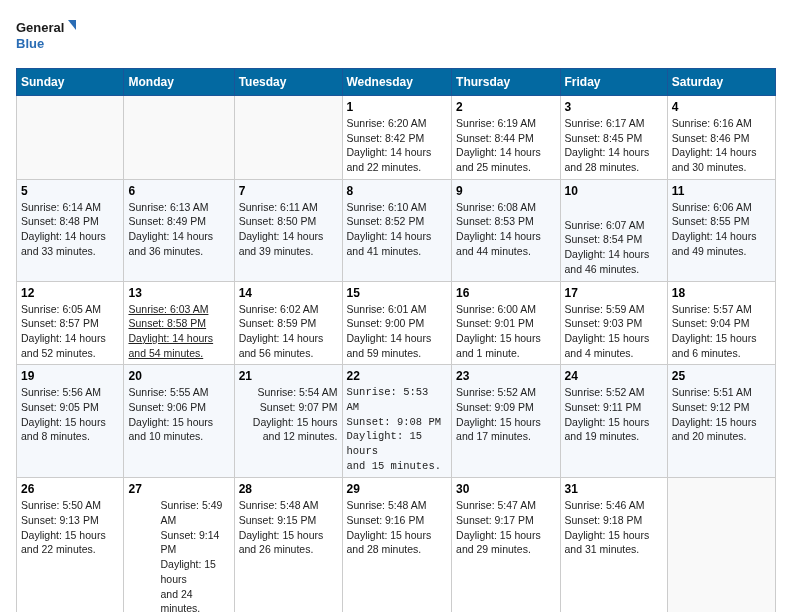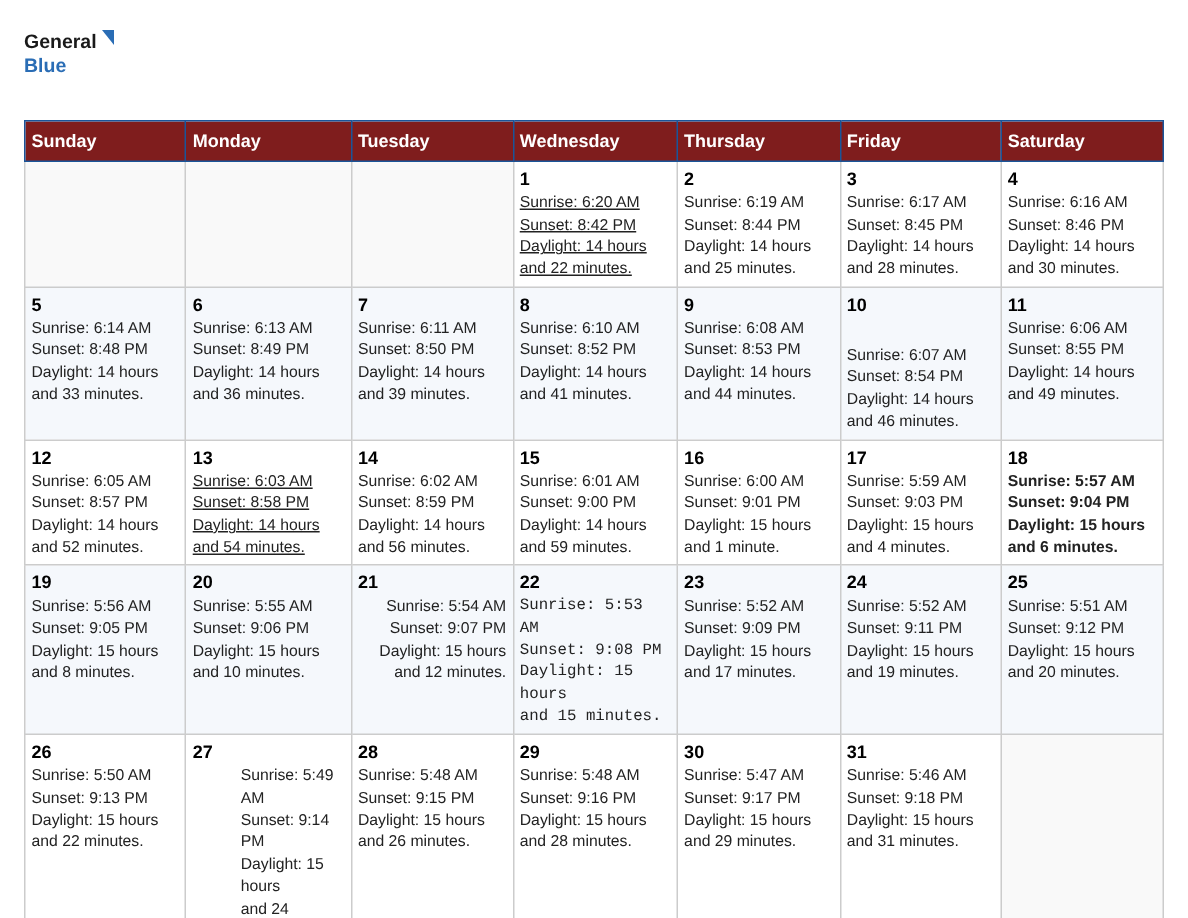--- a/index.html
+++ b/index.html
@@ -7,21 +7,21 @@
       font-family: Arial, sans-serif;
       background: #fff;
       width: 792px;
       min-height: 612px;
       padding: 16px;
     }
     .header-area {
       display: flex;
       justify-content: space-between;
       align-items: flex-start;
-      margin-bottom: 24px;
+      margin-bottom: 12px;
     }
     .logo {
       display: flex;
       align-items: center;
       gap: 4px;
     }
     .title-area {
       text-align: right;
     }
     .month-title {
@@ -32,21 +32,21 @@
     .location-title {
       font-size: 16px;
       color: #444;
     }
     .calendar {
       width: 100%;
       border-collapse: collapse;
       font-size: 11px;
     }
     .calendar th {
-      background: #7f1d1d;
+      background: #0369a1;
       color: #fff;
       padding: 6px 4px;
       text-align: left;
       font-size: 12px;
       font-weight: bold;
       border: 1px solid #1a5599;
     }
     .calendar td {
       border: 1px solid #ccc;
       vertical-align: top;
@@ -102,21 +102,21 @@
         <th>Saturday</th>
       </tr>
   </thead>
   <tbody id="calendar-body">
   <tr>
         <td class="empty-cell"></td>
         <td class="empty-cell"></td>
         <td class="empty-cell"></td>
         <td>
           <span class="day-number">1</span>
-          <div class="cell-content" style="white-space: pre-line; text-decoration: underline;">Sunrise: 6:20 AM
+          <div class="cell-content" style="white-space: pre-line;">Sunrise: 6:20 AM
 Sunset: 8:42 PM
 Daylight: 14 hours
 and 22 minutes.</div>
         </td>
         <td>
           <span class="day-number">2</span>
           <div class="cell-content" style="white-space: pre-line;">Sunrise: 6:19 AM
 Sunset: 8:44 PM
 Daylight: 14 hours
 and 25 minutes.</div>
@@ -225,21 +225,21 @@
         </td>
         <td>
           <span class="day-number">17</span>
           <div class="cell-content" style="white-space: pre-line;">Sunrise: 5:59 AM
 Sunset: 9:03 PM
 Daylight: 15 hours
 and 4 minutes.</div>
         </td>
         <td>
           <span class="day-number">18</span>
-          <div class="cell-content" style="white-space: pre-line; font-weight: bold;">Sunrise: 5:57 AM
+          <div class="cell-content" style="white-space: pre-line;">Sunrise: 5:57 AM
 Sunset: 9:04 PM
 Daylight: 15 hours
 and 6 minutes.</div>
         </td>
       </tr>
       <tr>
         <td>
           <span class="day-number">19</span>
           <div class="cell-content" style="white-space: pre-line;">Sunrise: 5:56 AM
 Sunset: 9:05 PM

